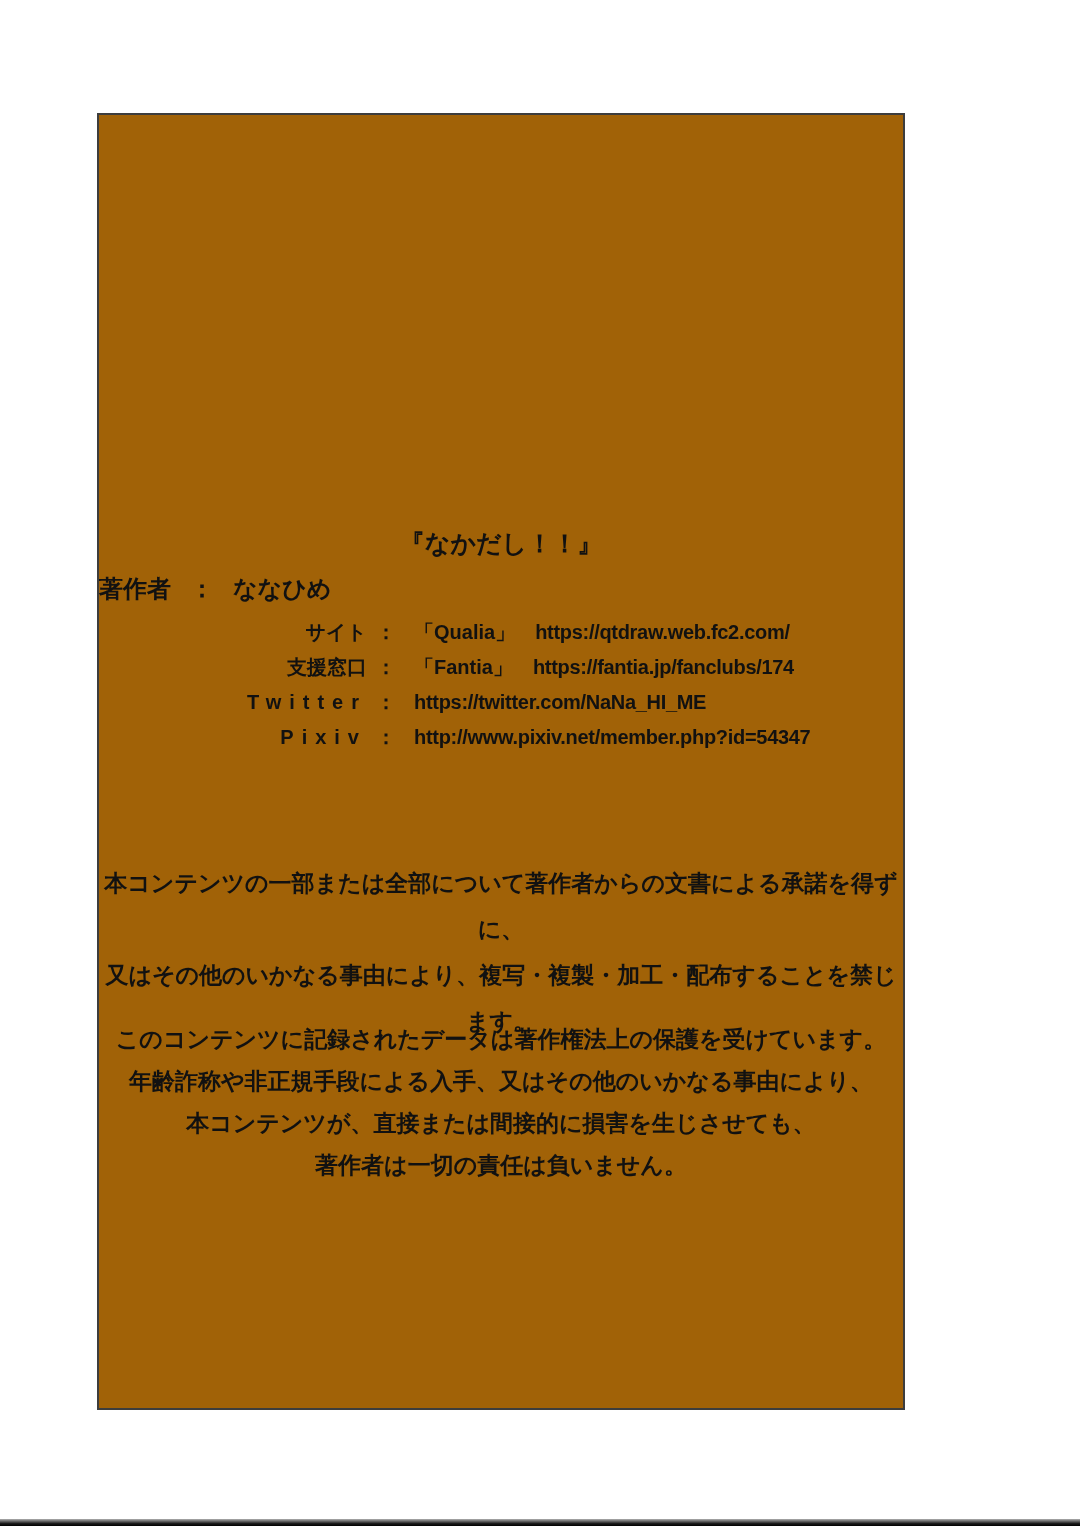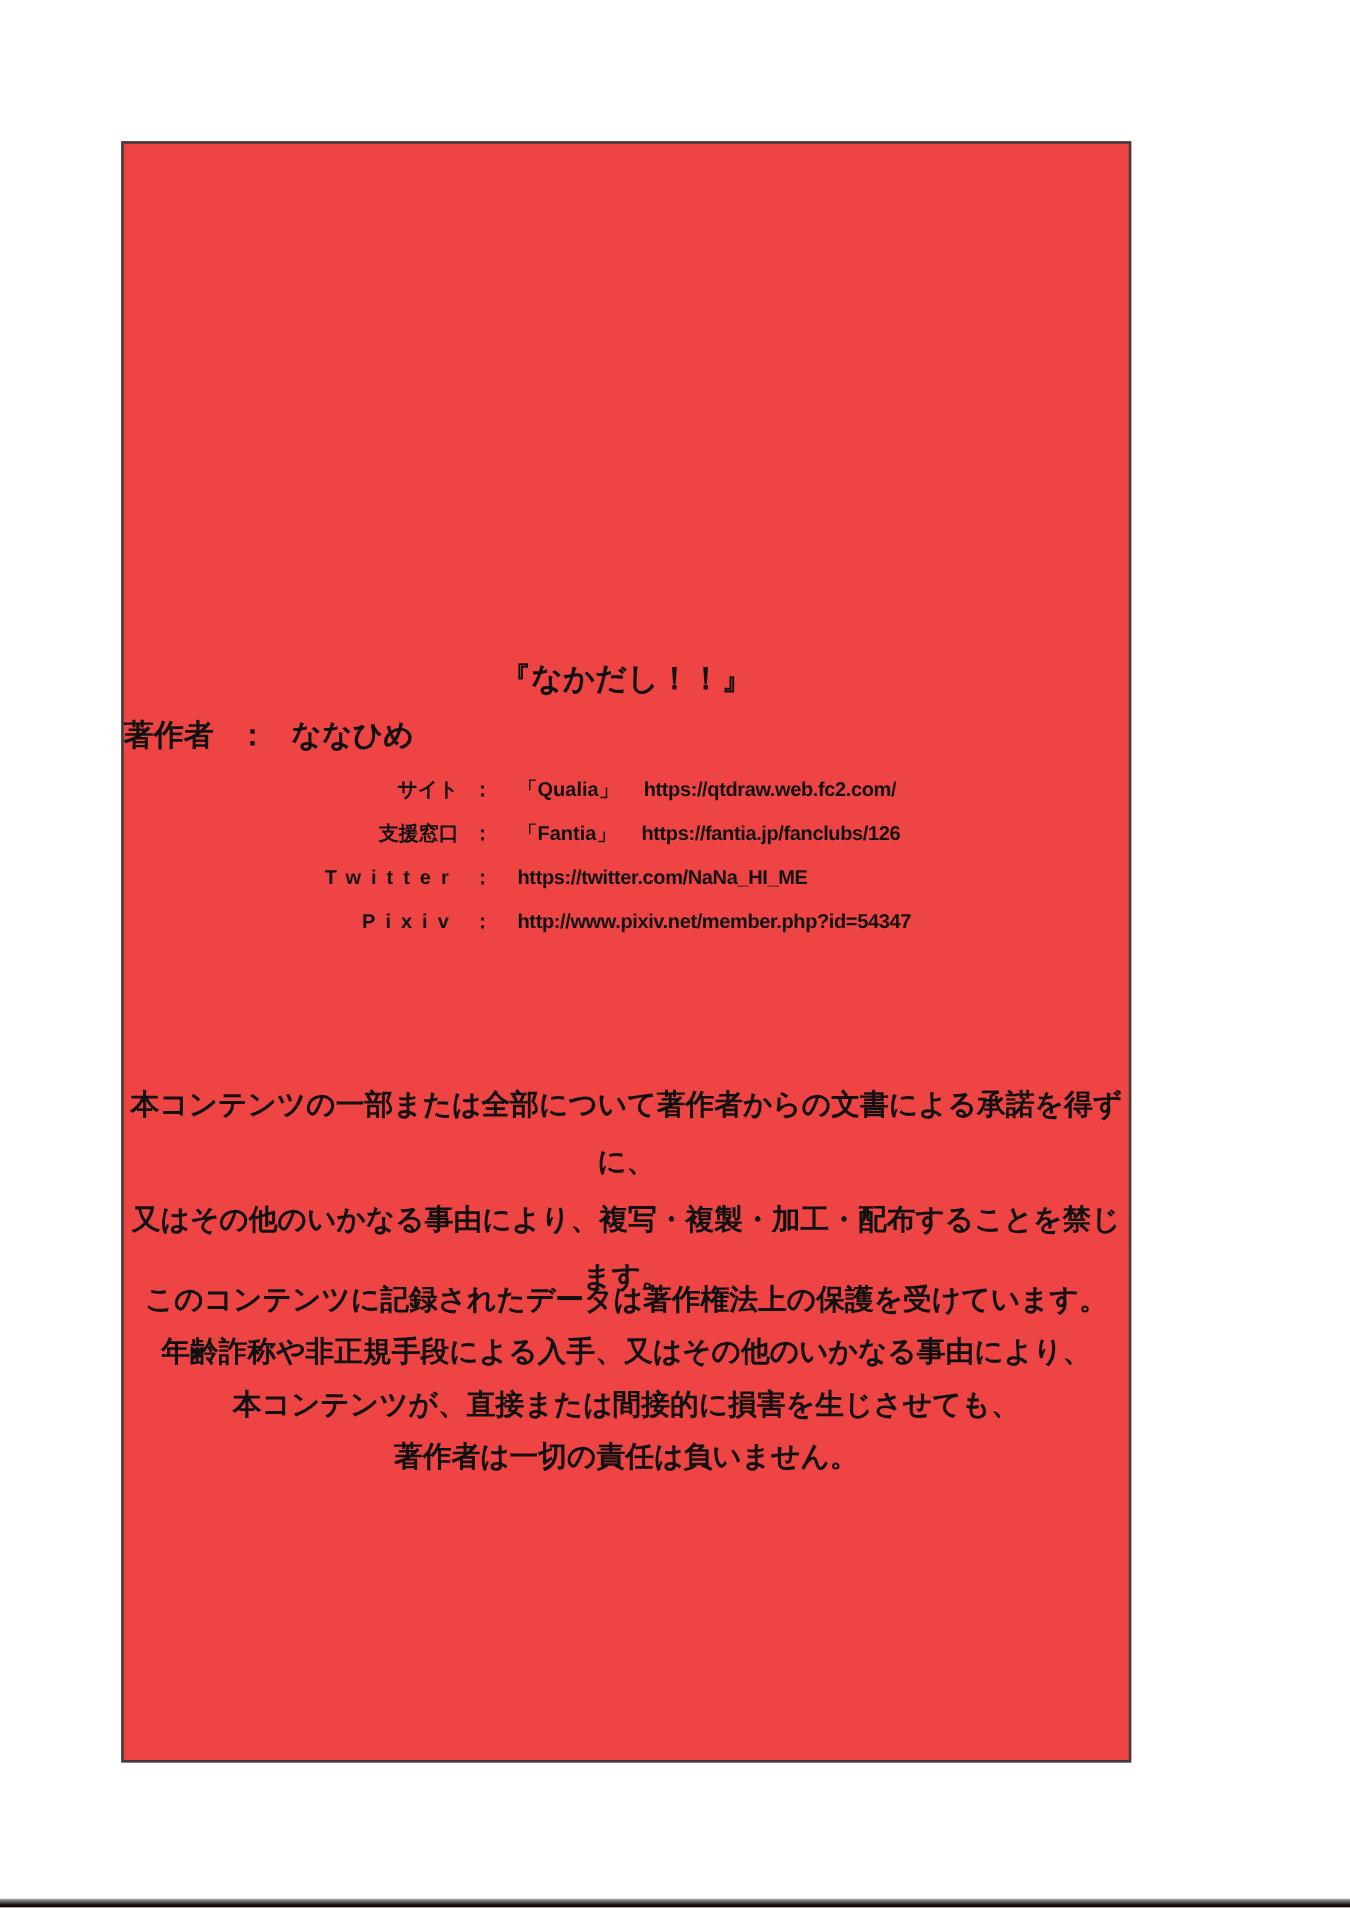--- a/index.html
+++ b/index.html
@@ -13,21 +13,21 @@
   }
   .page {
     position: absolute; inset: 0;
     background: #ffffff;
   }
   .frame {
     position: absolute;
     left: 97px; top: 113px;
     width: 808px; height: 1297px;
     border: 2px solid #3d3d3d;
-    background: #ef4444;
+    background: #a16207;
   }
   .block {
     position: absolute;
     left: 0; right: 0;
   }
   .title-line {
     top: 410px;
     text-align: center;
     font-size: 25px;
     font-weight: bold;
@@ -39,21 +39,21 @@
     align-items: baseline;
     gap: 19px;
     font-size: 24px;
     font-weight: bold;
     line-height: 35px;
   }
   .links {
     top: 500px;
     display: grid;
     grid-template-columns: 268px 38px auto;
-    font-size: 16px;
+    font-size: 20px;
     font-weight: bold;
     line-height: 35px;
   }
   .links .label { text-align: right; white-space: nowrap; }
   .links .sep   { text-align: center; }
   .links .value { text-align: left; padding-left: 9px; white-space: nowrap; }
   .links .bracket-name { margin-right: 20px; }
   .spaced { letter-spacing: 8px; }
   .url { letter-spacing: -0.3px; }
   .para {
@@ -89,21 +89,21 @@
 
       <span class="label">サイト</span>
       <span class="sep">：</span>
       <span class="value">
         <span class="bracket-name">「Qualia」</span><span class="url">https://qtdraw.web.fc2.com/</span>
       </span>
 
       <span class="label">支援窓口</span>
       <span class="sep">：</span>
       <span class="value">
-        <span class="bracket-name">「Fantia」</span><span class="url">https://fantia.jp/fanclubs/126</span>
+        <span class="bracket-name">「Fantia」</span><span class="url">https://fantia.jp/fanclubs/174</span>
       </span>
 
       <span class="label spaced">Twitter</span>
       <span class="sep">：</span>
       <span class="value">
         <span class="url">https://twitter.com/NaNa_HI_ME</span>
       </span>
 
       <span class="label spaced">Pixiv</span>
       <span class="sep">：</span>

